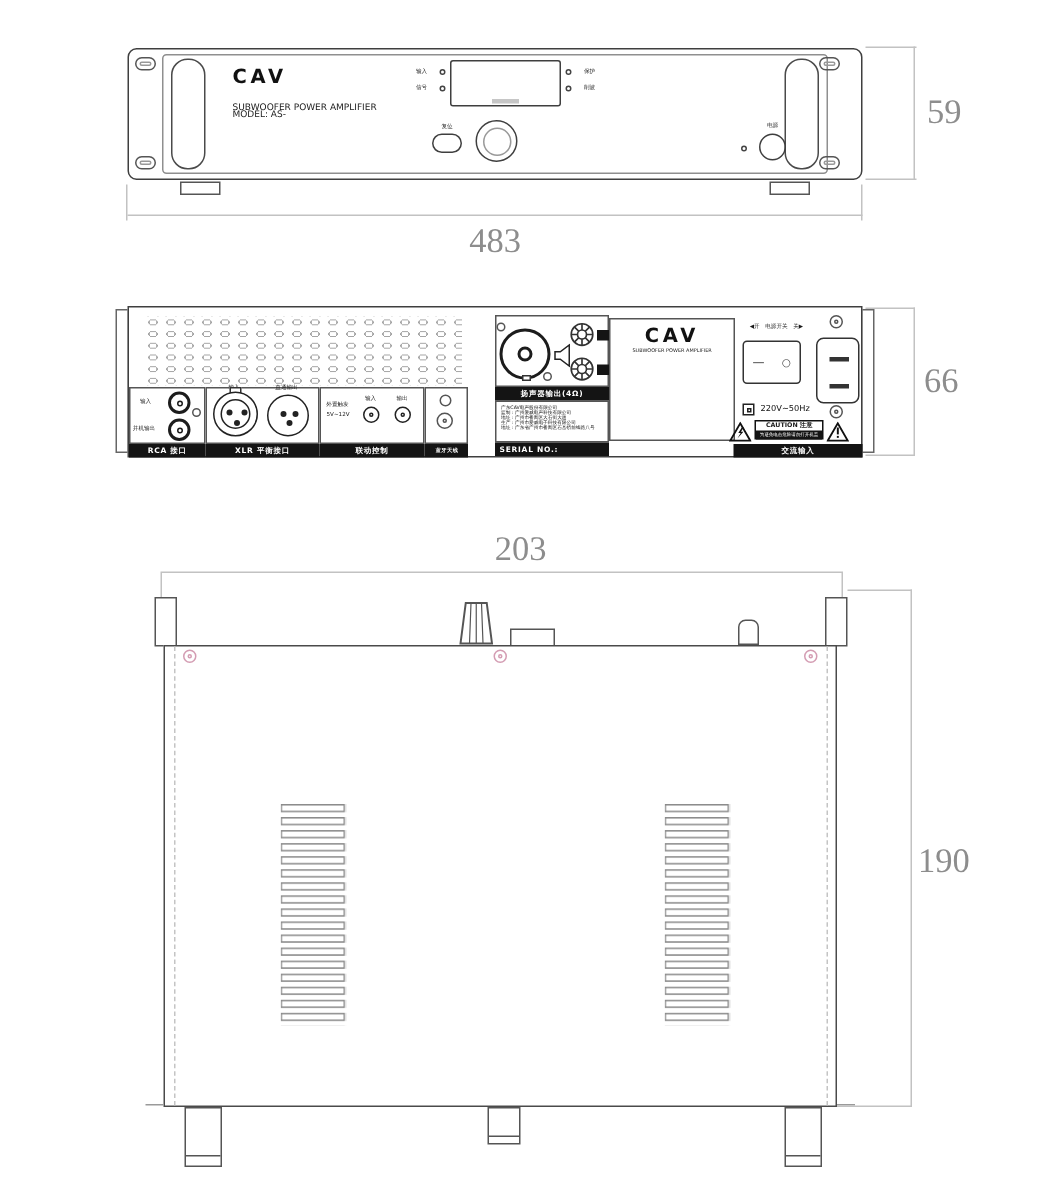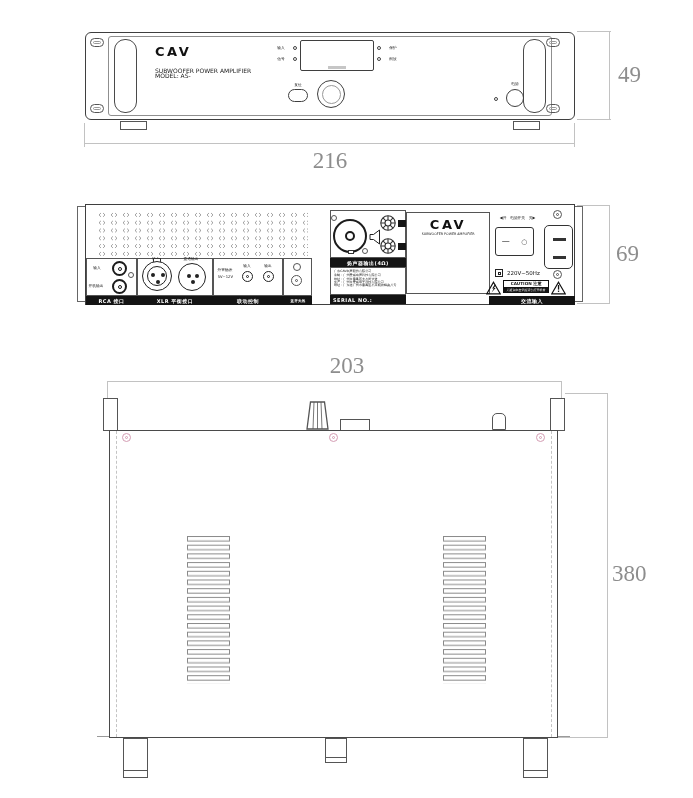--- a/index.html
+++ b/index.html
@@ -94,27 +94,27 @@
         <span class="tiny">电源</span>
       </div>
     <div class="abs circ" style="left:506px;top:89px;width:18px;height:18px;border:1.5px solid #3f3f3f;"></div>
 
     <div class="abs" style="left:120px;top:121px;width:27px;height:9px;border:1.2px solid #555;"></div>
     <div class="abs" style="left:513px;top:121px;width:27px;height:9px;border:1.2px solid #555;"></div>
 
     <div class="dl" style="left:577px;top:31px;width:34px;height:1px;"></div>
     <div class="dl" style="left:577px;top:119px;width:34px;height:1px;"></div>
     <div class="dl" style="left:609px;top:31px;width:1px;height:89px;"></div>
-    <div class="dim" style="left:618px;top:63px;">49</div>
+    <div class="dim" style="left:618px;top:63px;">59</div>
 
     <div class="dl" style="left:84px;top:123px;width:1px;height:24px;"></div>
     <div class="dl" style="left:574px;top:123px;width:1px;height:24px;"></div>
     <div class="dl" style="left:85px;top:143px;width:490px;height:1px;"></div>
     <div class="dim ctr" style="left:300px;top:147px;width:60px;height:26px;">
-        <span>216</span>
+        <span>483</span>
       </div>
   </div>
 
   <div>
     <div class="abs" style="left:77px;top:206px;width:9px;height:96px;border:1px solid #666;"></div>
     <div class="abs" style="left:574px;top:206px;width:9px;height:96px;border:1px solid #666;"></div>
     <div class="abs" style="left:85px;top:204px;width:490px;height:101px;border:1.5px solid #3f3f3f;background:#fff;"></div>
 
     <div class="abs" style="left:96px;top:211px;width:212px;height:46px;
                 background-image:radial-gradient(4px 2.6px at 50% 50%, #fff 58%, #a3a3a3 60% 82%, #fff 84%),radial-gradient(4px 2.6px at 50% 50%, #fff 58%, #a3a3a3 60% 82%, #fff 84%);
@@ -284,21 +284,21 @@
     <div class="bar" style="left:283px;top:296px;width:29px;height:9px;">
         <span class="tiny" style="transform:scale(0.58);color:#fff;">蓝牙天线</span>
       </div>
     <div class="bar" style="left:330px;top:258px;width:76px;height:9px;">扬声器输出(4Ω)</div>
     <div class="bar" style="left:330px;top:295px;width:76px;height:9px;justify-content:flex-start;padding-left:3px;">SERIAL NO.:</div>
     <div class="bar" style="left:489px;top:296px;width:86px;height:9px;">交流输入</div>
 
     <div class="dl" style="left:577px;top:205px;width:33px;height:1px;"></div>
     <div class="dl" style="left:577px;top:303px;width:33px;height:1px;"></div>
     <div class="dl" style="left:609px;top:205px;width:1px;height:99px;"></div>
-    <div class="dim" style="left:616px;top:242px;">69</div>
+    <div class="dim" style="left:616px;top:242px;">66</div>
   </div>
 
   <div>
     <div class="dim ctr" style="left:317px;top:352px;width:60px;height:26px;">
         <span>203</span>
       </div>
     <div class="dl" style="left:107px;top:381px;width:455px;height:1px;"></div>
     <div class="dl" style="left:107px;top:382px;width:1px;height:16px;"></div>
     <div class="dl" style="left:561px;top:382px;width:1px;height:16px;"></div>
 
@@ -358,16 +358,16 @@
     <div class="abs" style="left:523px;top:738px;width:25px;height:40px;border:1.3px solid #555;">
         <div class="abs" style="left:0;right:0;bottom:6px;height:1px;background:#555;"></div>
       </div>
 
     <div class="dl" style="left:97px;top:736px;width:12px;height:1px;background:#9a9a9a;"></div>
     <div class="dl" style="left:558px;top:736px;width:12px;height:1px;background:#9a9a9a;"></div>
 
     <div class="dl" style="left:565px;top:393px;width:43px;height:1px;"></div>
     <div class="dl" style="left:558px;top:737px;width:50px;height:1px;"></div>
     <div class="dl" style="left:607px;top:393px;width:1px;height:345px;"></div>
-    <div class="dim" style="left:612px;top:562px;">380</div>
+    <div class="dim" style="left:612px;top:562px;">190</div>
   </div>
 
 </div>
 
 </body></html>

